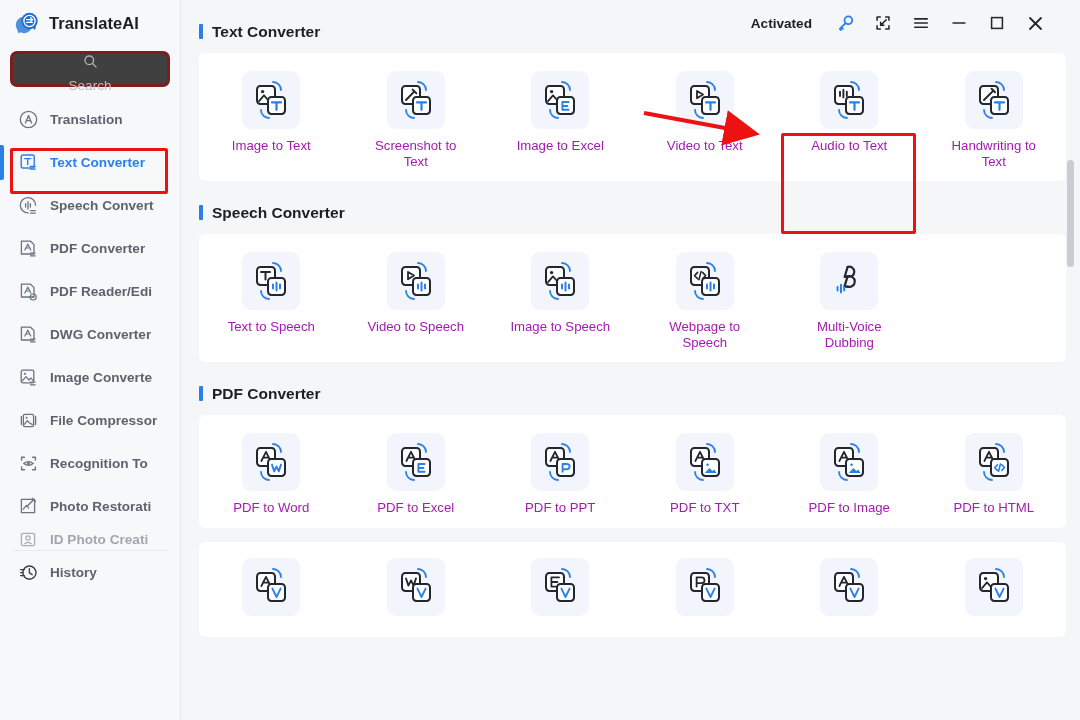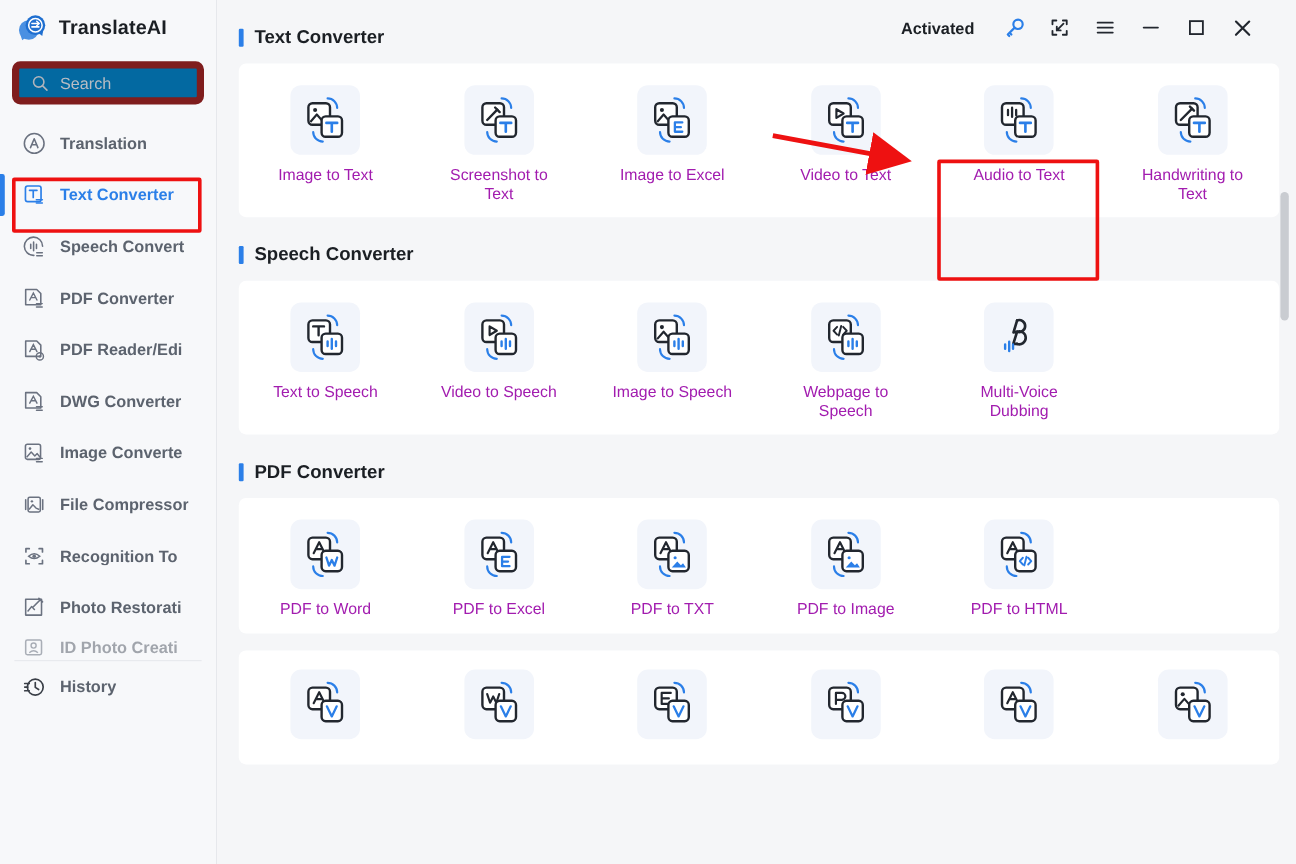--- a/index.html
+++ b/index.html
@@ -18,22 +18,22 @@
     border-right: 1px solid #e6e8ec;
     position: relative;
     flex: 0 0 181px;
   }
   .brand { display: flex; align-items: center; height: 46px; padding-left: 14px; gap: 9px; }
   .brand-logo { width: 26px; height: 26px; flex: 0 0 26px; }
   .brand-name { font-size: 16.5px; font-weight: bold; color: #1b1f24; letter-spacing: .1px; }
 
   .search-box {
     margin: 5px 10px 0 10px; height: 36px;
-    background: #0369a1; border: 6px solid #7f1d1d; border-radius: 7px;
-    display: flex; align-items: center; padding: 0 10px; gap: 9px;
+    background: #404040; border: 3px solid #7f1d1d; border-radius: 7px;
+    display: flex; align-items: center; padding: 0 10px; gap: 9px; flex-direction: column;
   }
   .search-box svg { flex: 0 0 15px; }
   .search-ph { font-size: 13.5px; color: #b9bdc4; }
 
   .nav { margin-top: 11px; }
   .nav-item {
     height: 43px; display: flex; align-items: center;
     padding-left: 18px; gap: 11px; position: relative; cursor: pointer;
   }
   .nav-icon { width: 21px; height: 21px; flex: 0 0 21px; display:block; }
@@ -486,20 +486,33 @@
                 <path d="M10 30 a8 8 0 0 0 8 8" fill="none" stroke="#2b7fe8" stroke-width="1.8" stroke-linecap="round"></path>
                 <rect x="6" y="6" width="18" height="18" rx="3.4" fill="#fff" stroke="#22272f" stroke-width="2"></rect>
                 <path d="M10.4 19 L15 9.8 L19.6 19 M12.2 15.6 H17.8" fill="none" stroke="#22272f" stroke-width="1.8" stroke-linecap="round" stroke-linejoin="round"></path>
                 <rect x="17" y="17" width="17" height="17" rx="3.4" fill="#fff" stroke="#22272f" stroke-width="2"></rect>
                 <path d="M28.6 22 H22.4 V29.8 H28.6 M22.4 26 H27.4" fill="none" stroke="#2b7fe8" stroke-width="1.9" stroke-linecap="round" stroke-linejoin="round"></path>
               </svg>
             </span>
             <span class="tile-label">PDF to Excel</span>
           </div>
 
+          <div class="tile">
+            <span class="tile-icon">
+              <svg viewBox="0 0 40 40">
+                <path d="M30 10 a8 8 0 0 0-8-8" fill="none" stroke="#2b7fe8" stroke-width="1.8" stroke-linecap="round"></path>
+                <path d="M10 30 a8 8 0 0 0 8 8" fill="none" stroke="#2b7fe8" stroke-width="1.8" stroke-linecap="round"></path>
+                <rect x="6" y="6" width="18" height="18" rx="3.4" fill="#fff" stroke="#22272f" stroke-width="2"></rect>
+                <path d="M10.4 19 L15 9.8 L19.6 19 M12.2 15.6 H17.8" fill="none" stroke="#22272f" stroke-width="1.8" stroke-linecap="round" stroke-linejoin="round"></path>
+                <rect x="17" y="17" width="17" height="17" rx="3.4" fill="#fff" stroke="#22272f" stroke-width="2"></rect>
+                <path d="M22.6 29.8 V22 H27 a2.6 2.6 0 0 1 0 5.2 H22.6" fill="none" stroke="#2b7fe8" stroke-width="1.9" stroke-linecap="round" stroke-linejoin="round"></path>
+              </svg>
+            </span>
+            <span class="tile-label">PDF to PPT</span>
+          </div>
 
           <div class="tile">
             <span class="tile-icon">
               <svg viewBox="0 0 40 40">
                 <path d="M30 10 a8 8 0 0 0-8-8" fill="none" stroke="#2b7fe8" stroke-width="1.8" stroke-linecap="round"></path>
                 <path d="M10 30 a8 8 0 0 0 8 8" fill="none" stroke="#2b7fe8" stroke-width="1.8" stroke-linecap="round"></path>
                 <rect x="6" y="6" width="18" height="18" rx="3.4" fill="#fff" stroke="#22272f" stroke-width="2"></rect>
                 <path d="M10.4 19 L15 9.8 L19.6 19 M12.2 15.6 H17.8" fill="none" stroke="#22272f" stroke-width="1.8" stroke-linecap="round" stroke-linejoin="round"></path>
                 <rect x="17" y="17" width="17" height="17" rx="3.4" fill="#fff" stroke="#22272f" stroke-width="2"></rect>
                 <circle cx="22.6" cy="22.8" r="1.3" fill="#2b7fe8"></circle>

